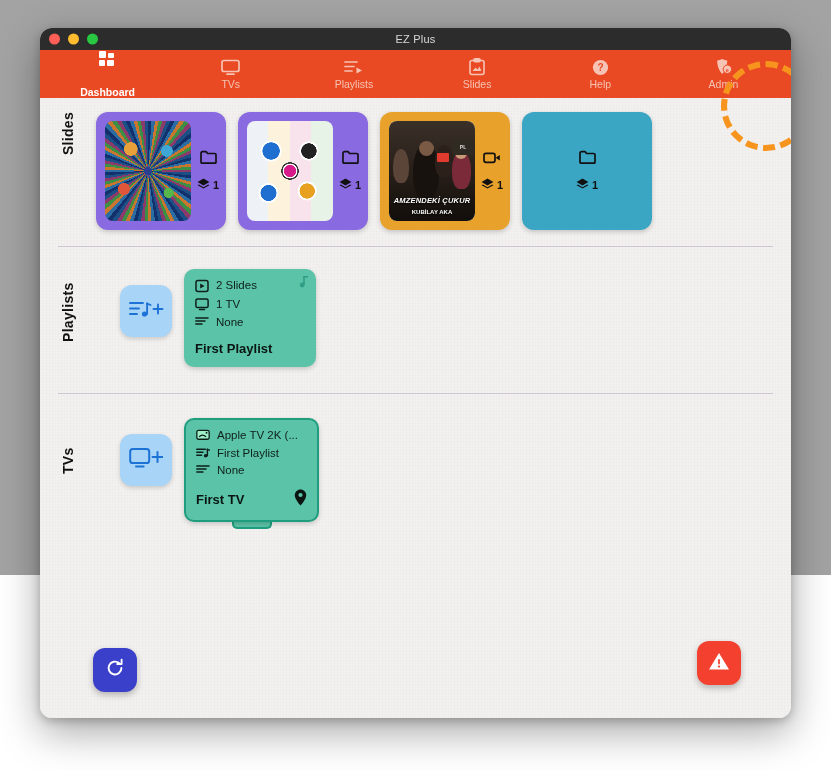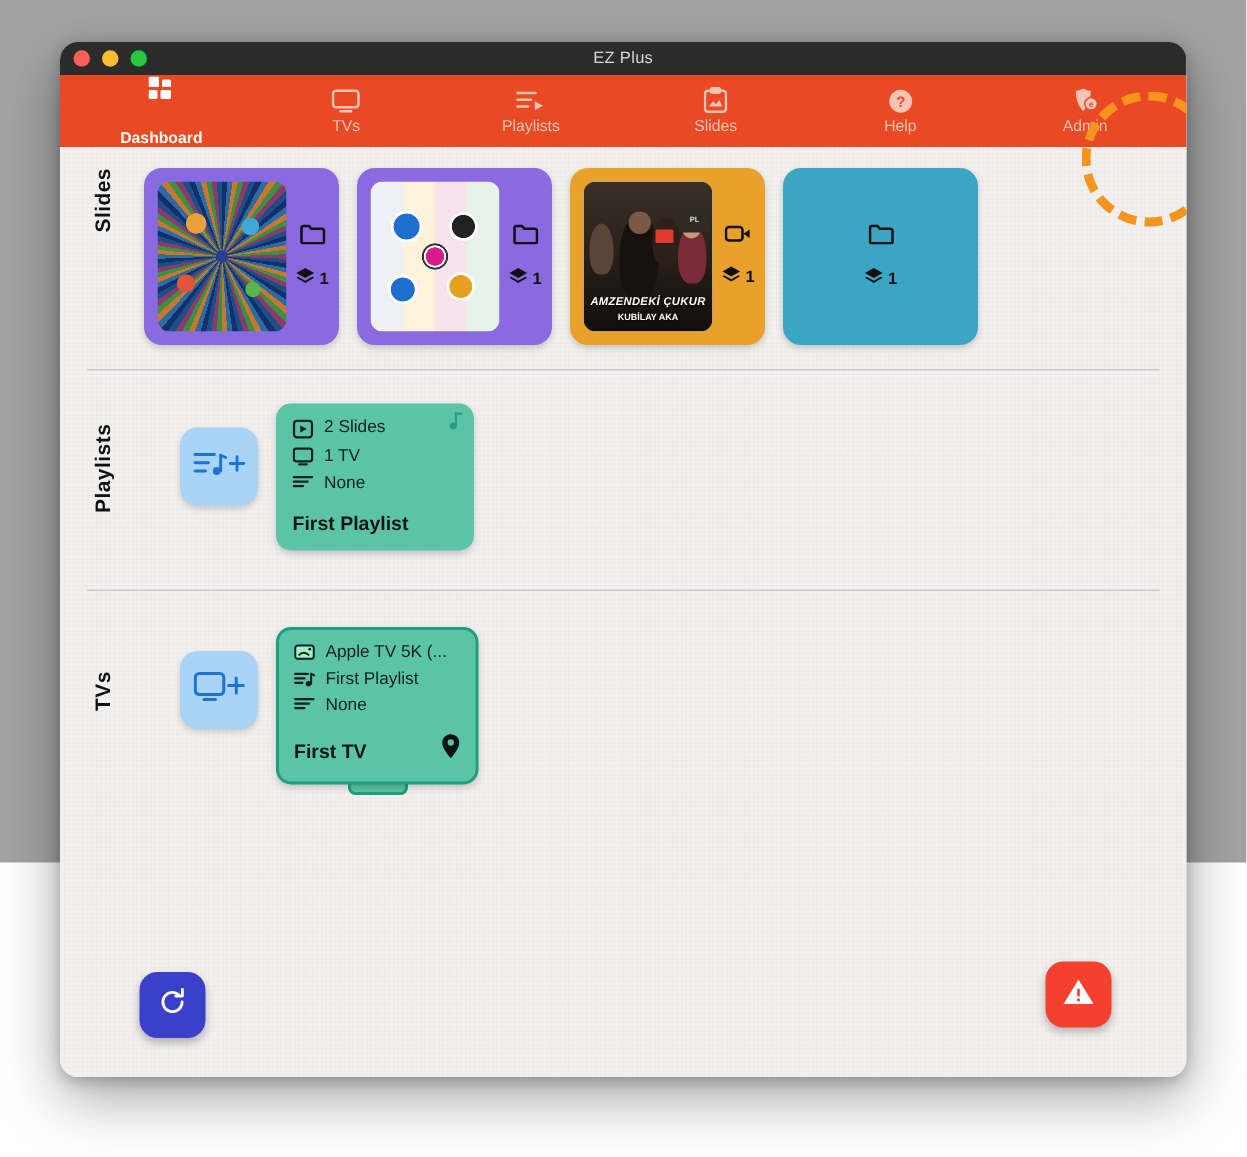--- a/index.html
+++ b/index.html
@@ -633,21 +633,21 @@
             <div class="tv-card">
 
               <div class="info-row">
                 <span class="ico">
                   <svg width="15" height="13" viewBox="0 0 15 13" fill="none" stroke="#0f1f1a" stroke-width="1.4">
                     <rect x="0.9" y="1" width="13.2" height="9.5" rx="1.8" fill="#9ef0c8"></rect>
                     <path d="M3.3 8 C5.5 5.5 8.5 5.5 10.8 8" stroke-width="1.3"></path>
                     <circle cx="11.3" cy="3.6" r="1" fill="#0f1f1a" stroke="none"></circle>
                   </svg>
                 </span>
-                <span>Apple TV 5K (...</span>
+                <span>Apple TV 2K (...</span>
               </div>
 
               <div class="info-row">
                 <span class="ico">
                   <svg width="15" height="12" viewBox="0 0 15 12" fill="none" stroke="#0f1f1a" stroke-width="1.5" stroke-linecap="round">
                     <line x1="0.8" y1="2" x2="10" y2="2"></line>
                     <line x1="0.8" y1="5.2" x2="7.5" y2="5.2"></line>
                     <line x1="0.8" y1="8.4" x2="6" y2="8.4"></line>
                     <circle cx="10.3" cy="9" r="1.9" fill="#0f1f1a" stroke="none"></circle>
                     <line x1="12.2" y1="9" x2="12.2" y2="2"></line>

